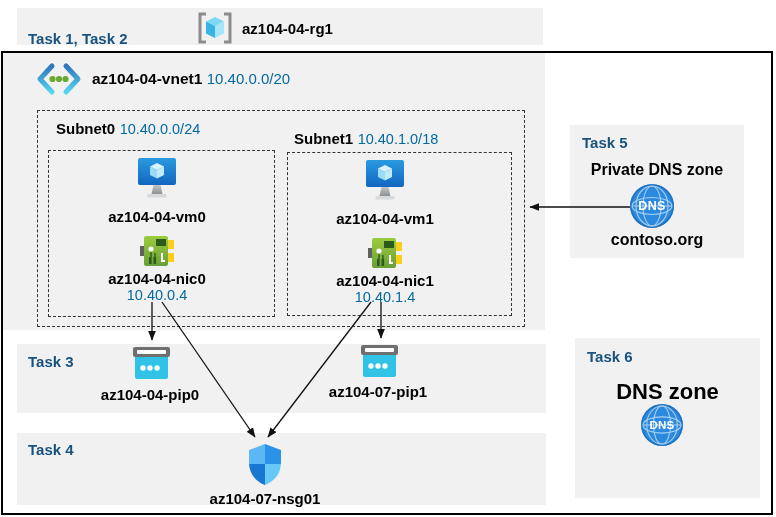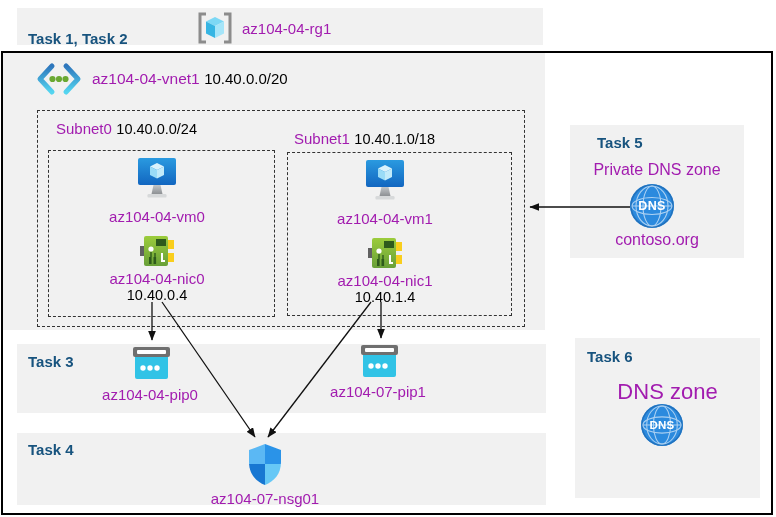--- a/index.html
+++ b/index.html
@@ -3,22 +3,22 @@
 <meta charset="utf-8">
 <style>
   html,body{margin:0;padding:0;background:#fff;}
   #canvas{
     position:relative;width:776px;height:517px;background:#ffffff;
     font-family:"Liberation Sans",sans-serif;overflow:hidden;
   }
   .abs{position:absolute;}
   .band{background:#f1f1f1;}
   .task-label{font-size:15px;font-weight:bold;color:#17537e;}
-  .res-name{font-size:15px;font-weight:normal;color:#a21caf;}
-  .cidr{font-size:14.5px;font-weight:normal;color:#000000;}
+  .res-name{font-size:15px;font-weight:bold;color:#000000;}
+  .cidr{font-size:14.5px;font-weight:normal;color:#0369a1;}
   .center{text-align:center;}
   .dashed{border:1px dashed #333;background:transparent;}
   
   #frame{left:1px;top:51px;width:772px;height:464px;border:2px solid #000;box-sizing:border-box;background:#fff;}
   #vnet-fill{left:3px;top:53px;width:542px;height:277px;background:#f1f1f1;}
   
   .dns-icon{width:44px;height:44px;border-radius:50%;background:#2b8ade;}
   .dns-icon svg{position:absolute;left:0;top:0;}
   .dns-text{position:absolute;left:0;top:0;width:100%;height:100%;display:flex;align-items:center;justify-content:center;
     color:#fff;font-size:12.5px;font-weight:bold;letter-spacing:.3px;}
@@ -199,21 +199,21 @@
         <rect x="0" y="0" width="17" height="21" fill="#5bb8f4"></rect>
         <rect x="17" y="0" width="17" height="21" fill="#2a93e8"></rect>
         <rect x="0" y="21" width="17" height="22" fill="#1877d2"></rect>
         <rect x="17" y="21" width="17" height="22" fill="#66c8f6"></rect>
       </g>
     </svg>
   </div>
   <div class="abs res-name center" style="left:185px;top:490px;width:160px;">az104-07-nsg01</div>
 
   <div class="abs band" style="left:570px;top:125px;width:174px;height:133px;">
-    <span class="abs task-label" style="left:27px;top:9px;">Task 5</span>
+    <span class="abs task-label" style="left:12px;top:9px;">Task 5</span>
     <div class="abs res-name center" style="left:0;top:36px;width:174px;font-size:16px;">Private DNS zone</div>
     <div class="abs dns-icon" style="left:60px;top:59px;">
       <svg width="44" height="44" viewBox="0 0 44 44">
         <circle cx="22" cy="22" r="21" fill="#2b8ade" stroke="#2272bd" stroke-width="1.5"></circle>
         <g stroke="#fff" stroke-width="1.1" fill="none" opacity="0.6">
           <ellipse cx="22" cy="22" rx="9" ry="20"></ellipse>
           <ellipse cx="22" cy="22" rx="16" ry="20"></ellipse>
           <ellipse cx="22" cy="22" rx="20" ry="8.5"></ellipse>
           <line x1="2" y1="22" x2="42" y2="22"></line>
         </g>

